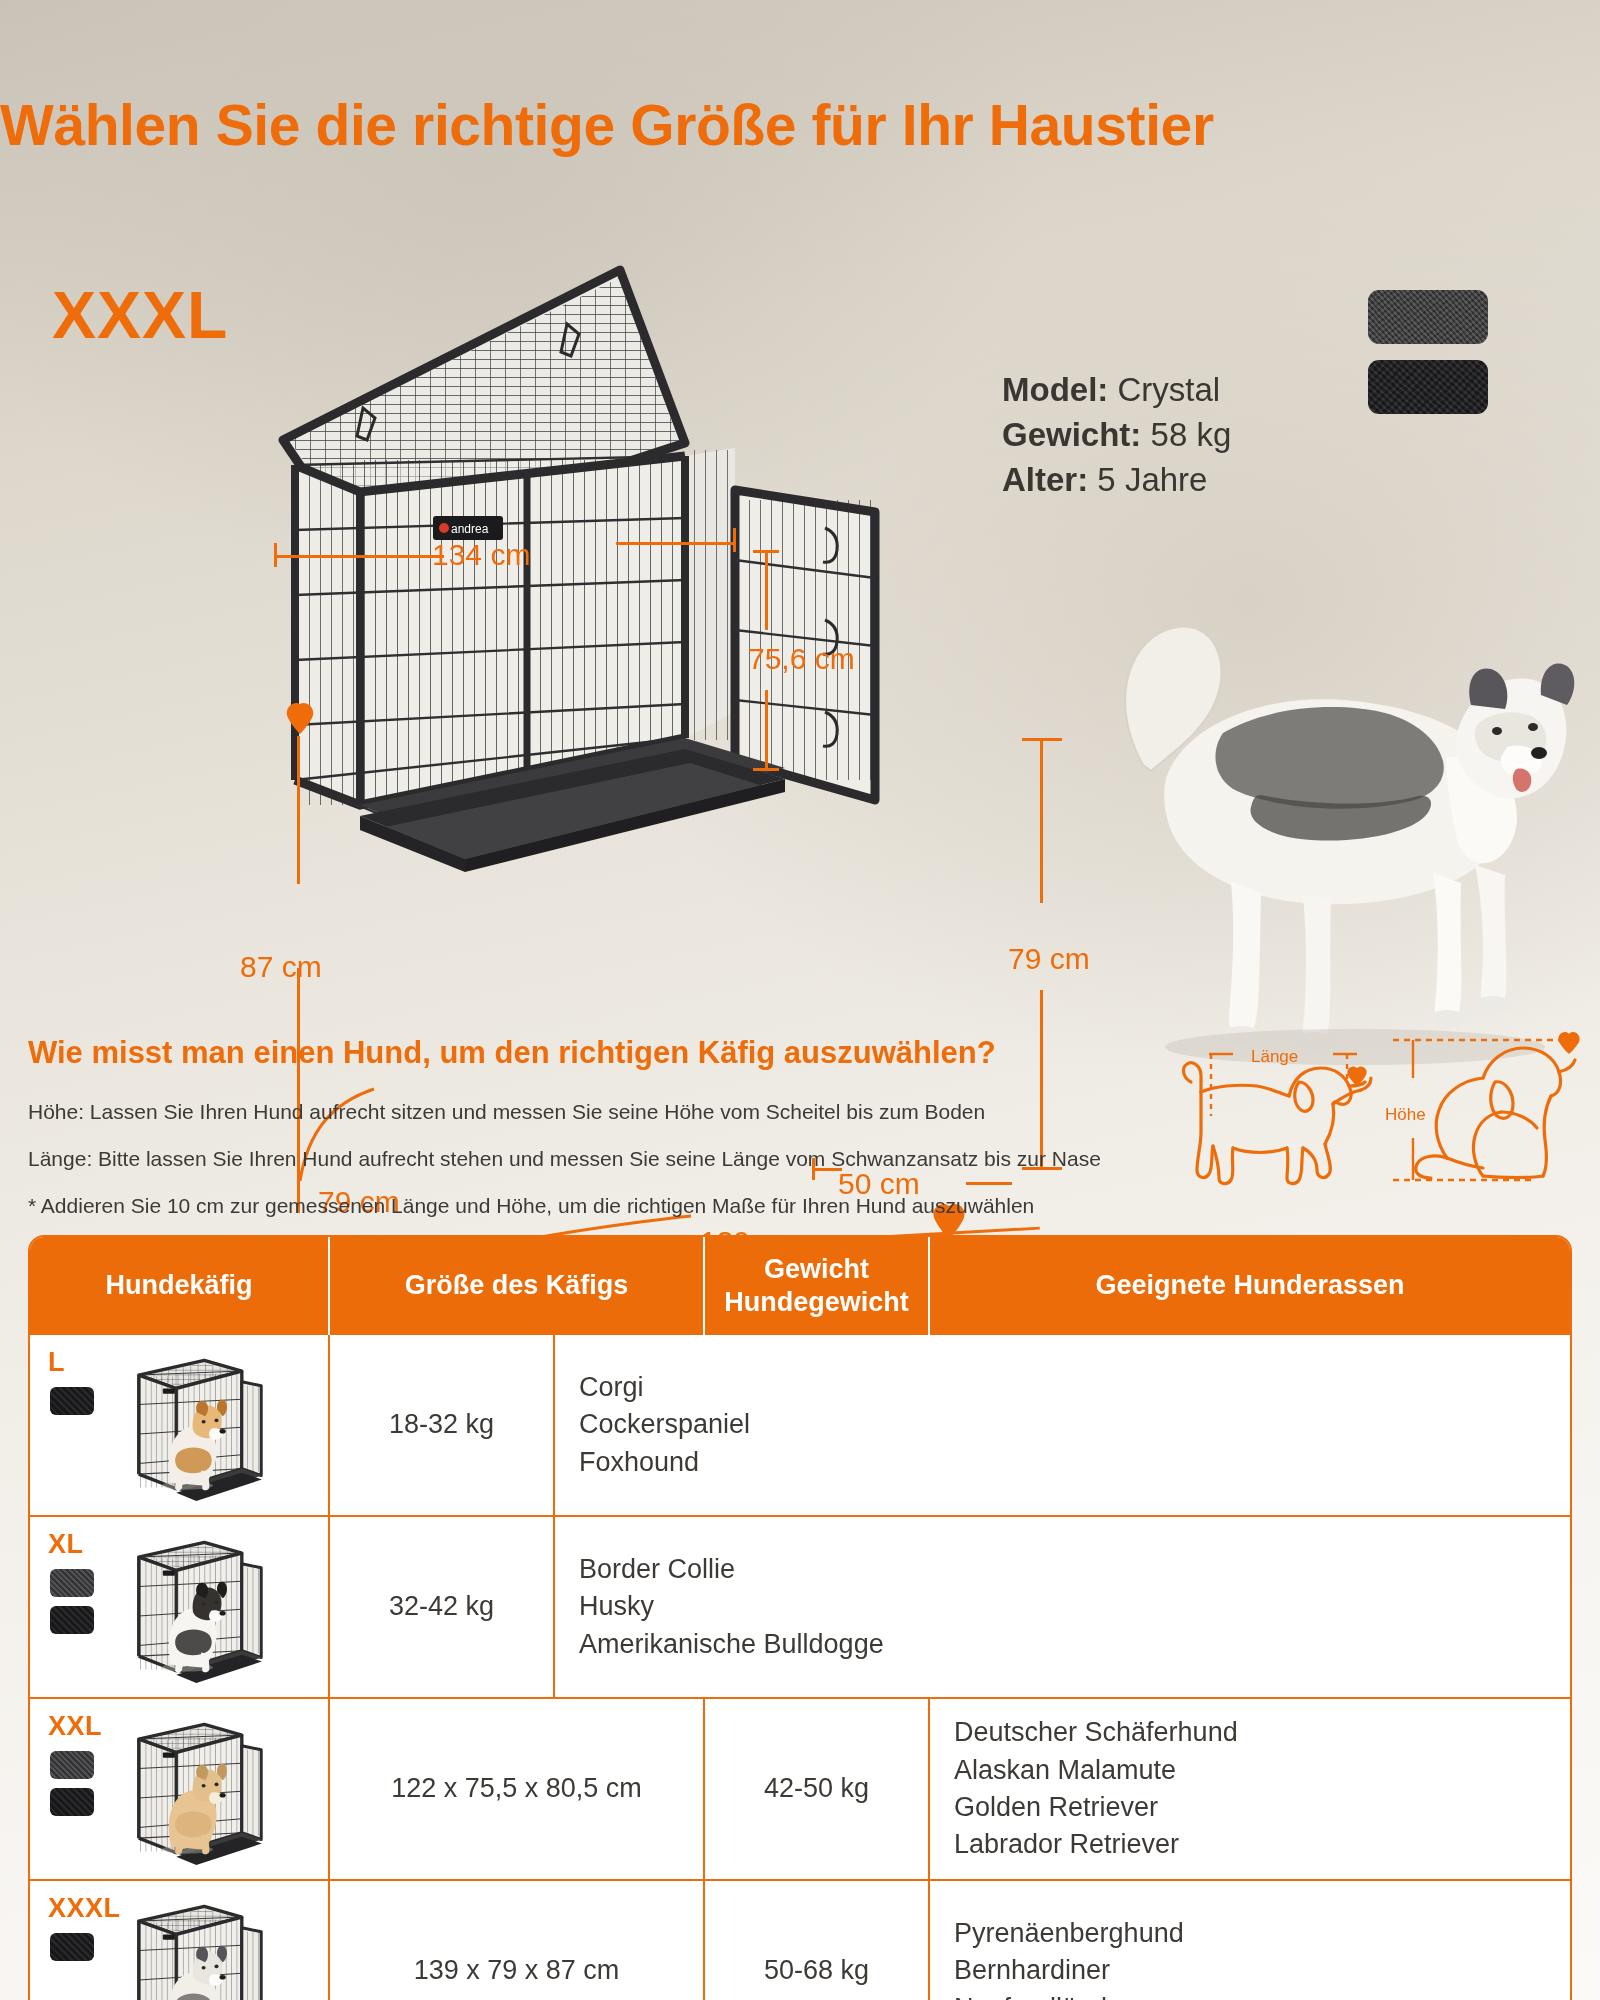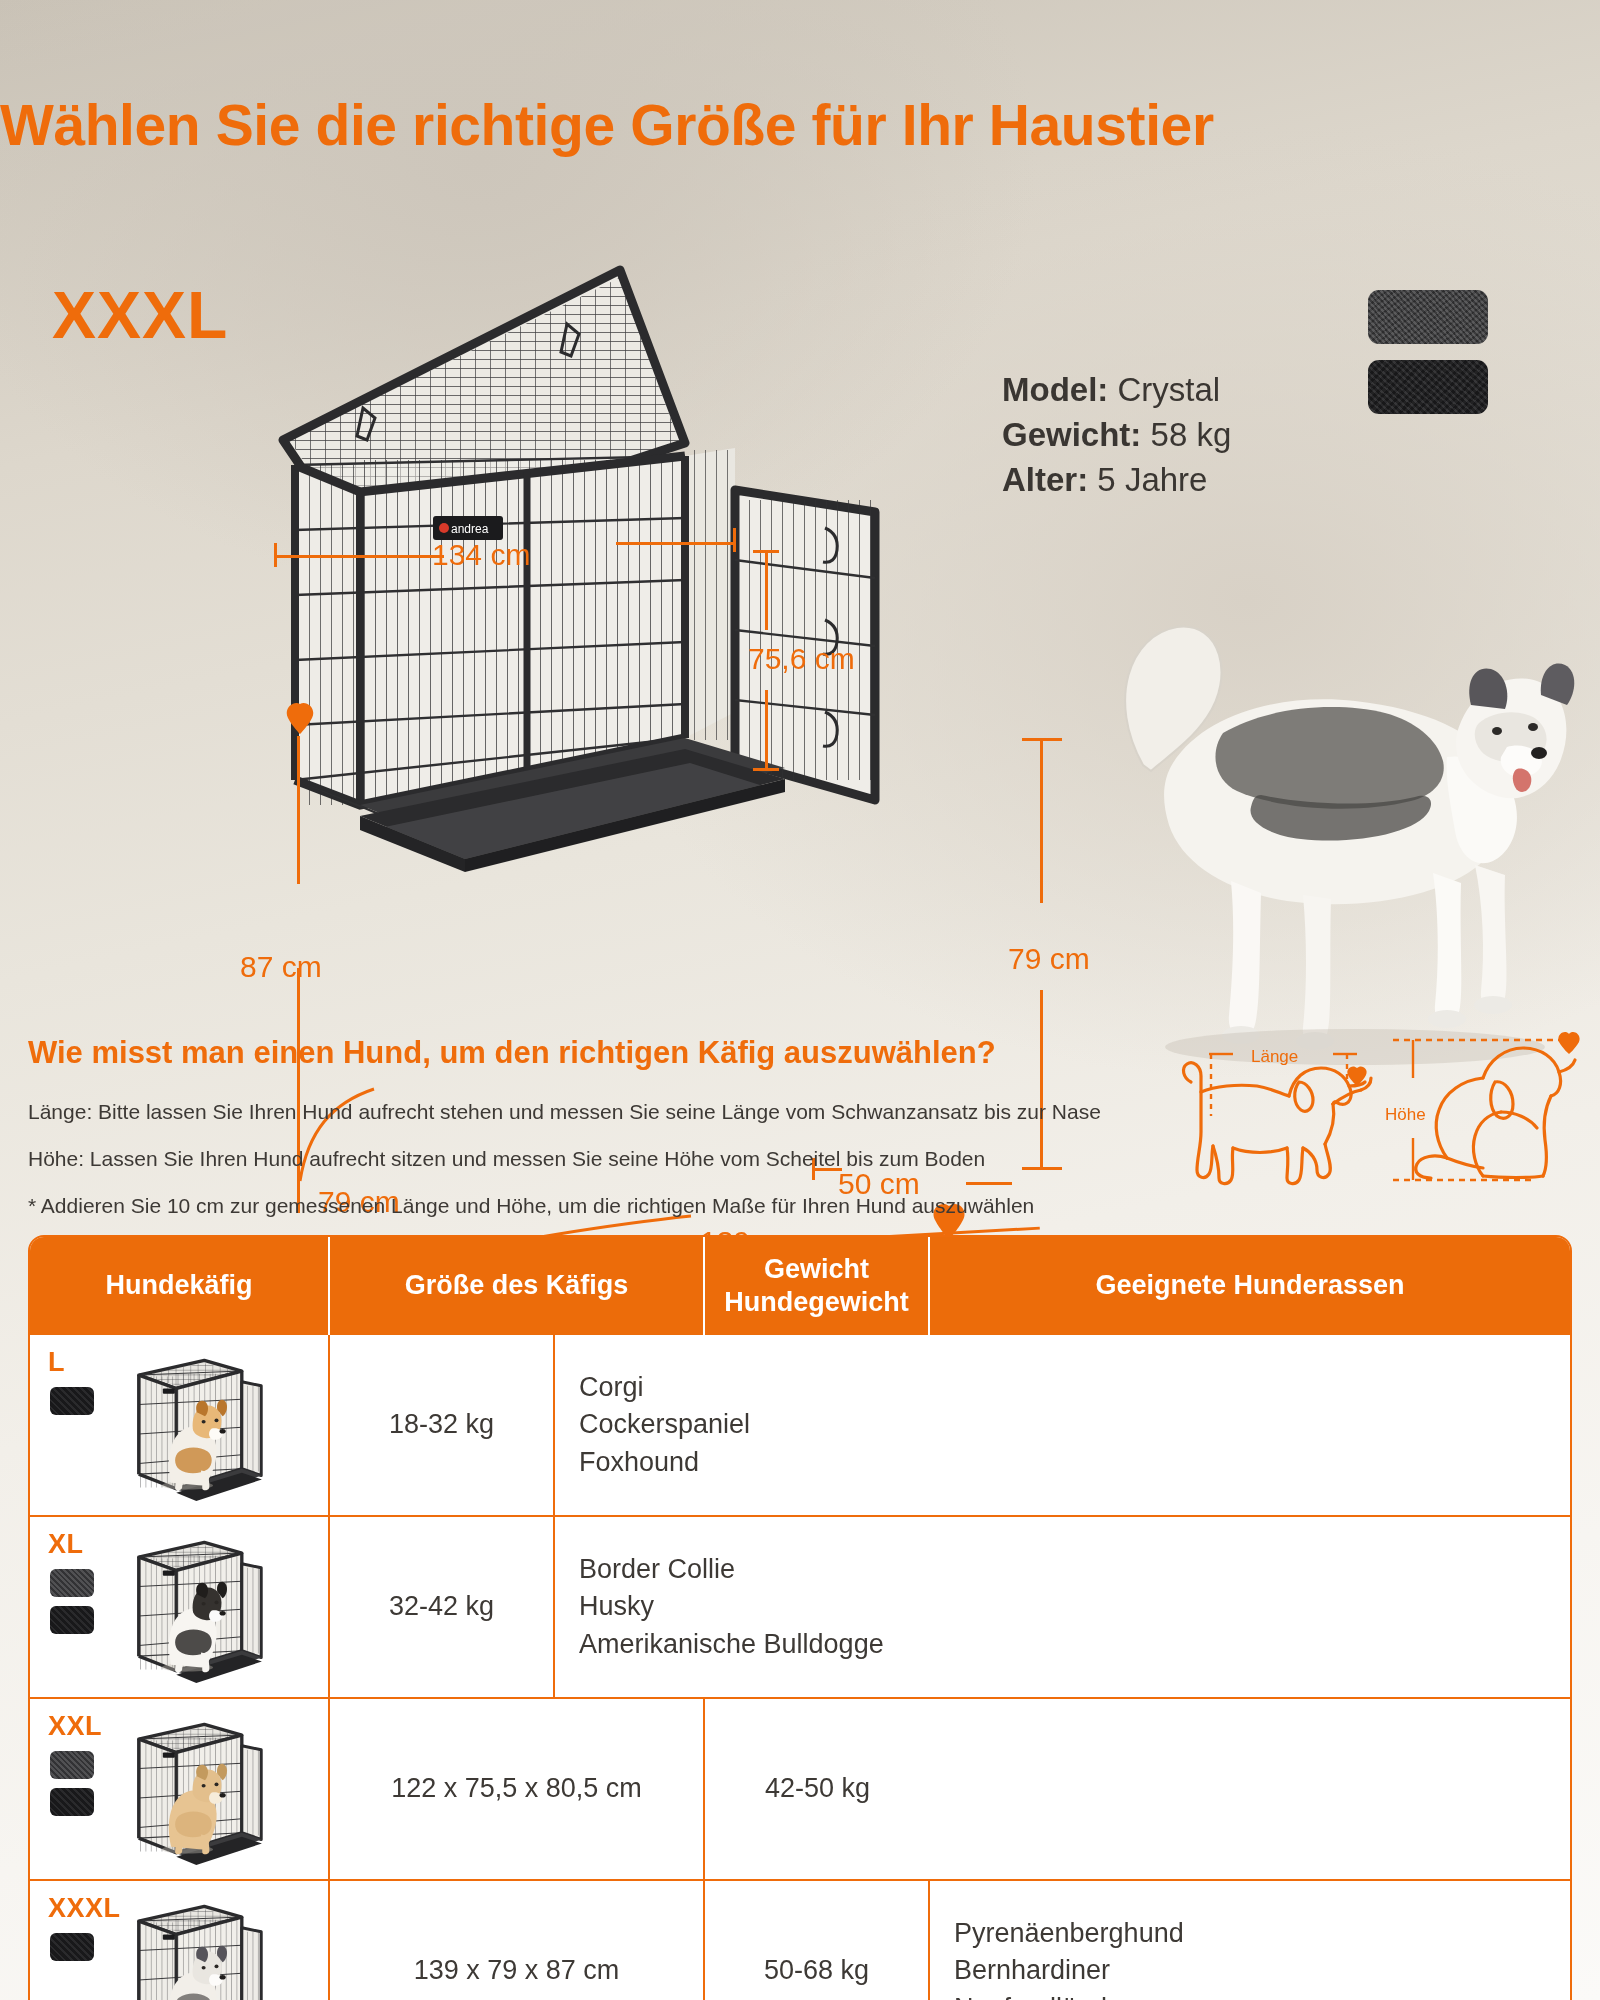--- a/index.html
+++ b/index.html
@@ -401,22 +401,22 @@
       <ellipse cx="260" cy="546" rx="19" ry="9" fill="#eceae5"></ellipse>
       <ellipse cx="392" cy="524" rx="19" ry="9" fill="#eceae5"></ellipse>
       <ellipse cx="438" cy="510" rx="19" ry="9" fill="#eceae5"></ellipse>
 
       <ellipse cx="300" cy="552" rx="190" ry="18" fill="#c9c3b9" opacity="0.45"></ellipse>
     </svg>
   </div>
 
   <div class="sec-title">Wie misst man einen Hund, um den richtigen Käfig auszuwählen?</div>
   <div class="sec-lines">
+    <div>Höhe: Lassen Sie Ihren Hund aufrecht sitzen und messen Sie seine Höhe vom Scheitel bis zum Boden</div>
     <div>Länge: Bitte lassen Sie Ihren Hund aufrecht stehen und messen Sie seine Länge vom Schwanzansatz bis zur Nase</div>
-    <div>Höhe: Lassen Sie Ihren Hund aufrecht sitzen und messen Sie seine Höhe vom Scheitel bis zum Boden</div>
     <div>* Addieren Sie 10 cm zur gemessenen Länge und Höhe, um die richtigen Maße für Ihren Hund auszuwählen</div>
   </div>
 
   <div class="dogicons">
     <svg style="position:absolute; left:0; top:0; width:200px; height:175px;" viewBox="0 0 200 175">
       <g fill="none" stroke="#ef6c0b" stroke-width="3.2" stroke-linecap="round" stroke-linejoin="round">
 
         <path d="M16 62 C8 58 6 48 12 44 C18 40 26 46 26 56 L26 112 C26 126 22 138 22 150 C22 158 30 160 34 154 C38 148 36 136 38 126"></path>
         <path d="M26 72 C40 66 62 64 82 66 C96 68 106 74 114 76"></path>
         <path d="M38 126 C42 138 44 150 44 158 C44 164 52 166 56 160 C60 154 56 140 58 128"></path>
@@ -655,20 +655,28 @@
   <ellipse cx="101" cy="46" rx="3" ry="2.6" fill="#2a2724"></ellipse>
   <path d="M94 58 C102 56 110 60 110 66 C110 72 102 76 95 74 C89 72 88 62 94 58 Z" fill="#f6ecda"></path>
   <ellipse cx="110" cy="62" rx="4.5" ry="3.4" fill="#1e1c1b"></ellipse>
   <path d="M40 120 C42 132 40 142 40 146 C40 150 48 150 50 146 C52 142 48 130 50 122 Z" fill="#e7c492"></path>
   <path d="M78 120 C80 132 80 142 80 146 C80 150 88 150 90 146 C92 142 88 130 90 122 Z" fill="#e7c492"></path>
 </svg>
       </div>
     </div>
     <div class="c2 dims-text">122 x 75,5 x 80,5 cm</div>
     <div class="c3 weight-text">42-50 kg</div>
+    <div class="c4 breeds">
+            <div>
+              <span>Deutscher Schäferhund</span>
+              <span>Alaskan Malamute</span>
+              <span>Golden Retriever</span>
+              <span>Labrador Retriever</span>
+            </div>
+          </div>
   </div>
         <div class="trow">
     <div class="c1 cell-size">
       <div class="size-tag">XXXL</div>
       <div class="chips">
               <div class="chip b"></div>
             </div>
       <div class="thumb" style="position: relative; width: 160px; height: 160px;">
         
 <svg viewBox="0 0 210 230" width="140.6" height="153.92">

